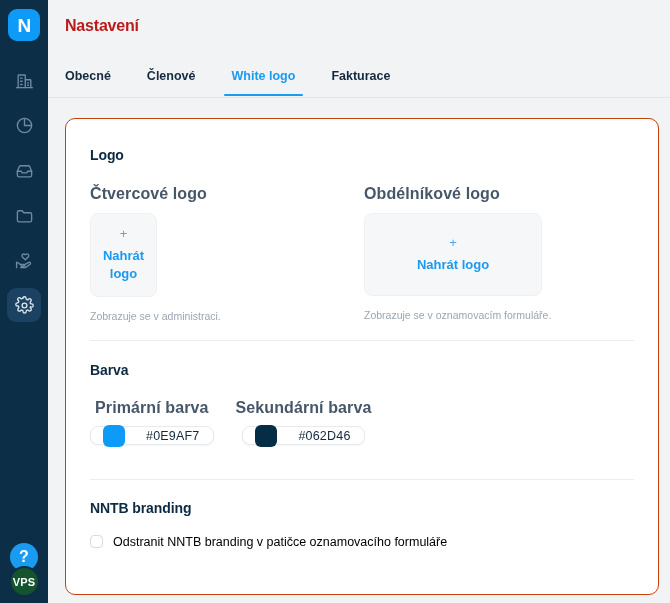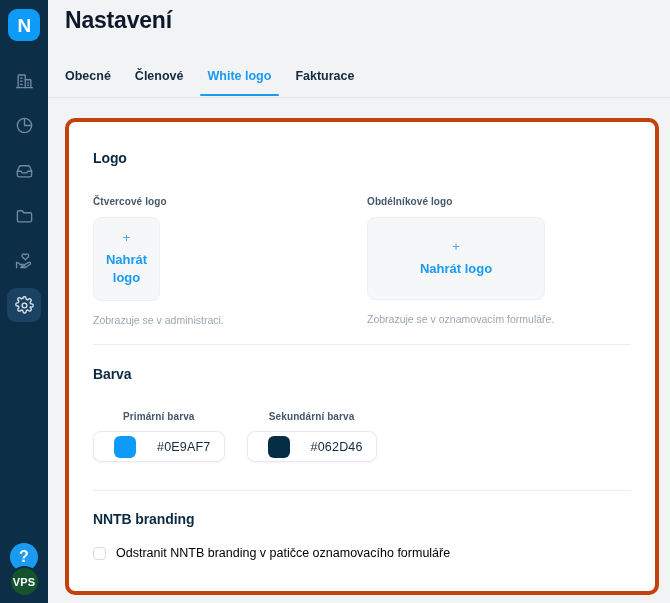--- a/index.html
+++ b/index.html
@@ -50,79 +50,79 @@
     width: 31px; height: 31px; border-radius: 50%;
     background: #14532d; color: #fff;
     display: flex; align-items: center; justify-content: center;
     font-size: 11px; font-weight: bold; letter-spacing: 0.2px;
     margin-top: -5px; border: 2px solid #0d2e47;
   }
 
   
   .main { flex: 1; height: 603px; position: relative; background: #f2f3f5; }
   .page-title {
-    position: absolute; left: 17px; top: 7px;
-    font-size: 23px; font-weight: bold; color: #0f172a; letter-spacing: -0.2px;
+    position: absolute; left: 17px; top: 17px;
+    font-size: 16px; font-weight: bold; color: #b91c1c; letter-spacing: -0.2px;
   }
   .tabbar {
     position: absolute; left: 0; right: 0; top: 62px; height: 36px;
     border-bottom: 1px solid #e2e5e9;
   }
-  .tabs { position: absolute; left: 17px; top: 0; display: flex; gap: 0; justify-content: center; }
+  .tabs { position: absolute; left: 17px; top: 0; display: flex; gap: 12px; justify-content: center; }
   .tab {
     font-size: 12.5px; font-weight: bold; color: #13293d;
     padding: 7px 12px 13px 12px; position: relative; white-space: nowrap;
   }
   .tab:first-child { padding-left: 0; }
   .tab.active { color: #1a9bf0; }
   .tab.active::after {
     content: ""; position: absolute; left: 4px; right: 4px; bottom: 0;
     height: 2px; background: #1a9bf0; border-radius: 1px;
   }
 
   .card {
     position: absolute; left: 17px; top: 118px; right: 11px; bottom: 8px;
     background: #ffffff; border-radius: 10px;
-    border: 4px solid #c2410c;
+    border: 1px solid #c2410c;
     overflow: hidden;
   }
   .card-inner { padding: 28px 24px 0 24px; }
 
   .section-title {
     font-size: 14px; font-weight: bold; color: #0c2a42; letter-spacing: -0.1px;
   }
 
   
   .logo-row { display: flex; margin-top: 22px; }
   .logo-col-sq { width: 274px; }
   .field-label {
-    font-size: 10px; font-weight: bold; color: #47576a; letter-spacing: 0.1px; margin-top: 8px;
+    font-size: 16px; font-weight: bold; color: #47576a; letter-spacing: 0.1px;
   }
   .upload-box {
     margin-top: 10px; background: #f6f7f9; border: 1px solid #eef0f3;
     border-radius: 8px; display: flex; flex-direction: column;
     align-items: center; justify-content: center; gap: 3px;
     color: #1a9bf0;
   }
   .upload-square { width: 67px; height: 84px; }
   .upload-rect { width: 178px; height: 83px; }
   .upload-plus { font-size: 13px; line-height: 1; color: #4aa9f0; margin-bottom: 4px; }
   .upload-text { font-size: 13px; font-weight: bold; text-align: center; line-height: 1.35; }
   .helper-text { margin-top: 13px; font-size: 10.5px; color: #9aa6b2; }
 
   .divider { height: 1px; background: #ebedf0; margin: 18px 0 0 0; }
 
   
   .color-row { display: flex; gap: 22px; margin-top: 21px; text-align: center; }
   .color-group { }
   .color-field {
-    margin-top: 9px; height: 31px;
+    margin-top: 9px; height: 19px;
     background: #ffffff; border: 1px solid #e6e9ed; border-radius: 8px;
     display: inline-flex; align-items: center; gap: 21px;
-    padding: 0 13px 0 20px;
+    padding: 0 13px 0 12px;
     box-shadow: 0 1px 2px rgba(16,34,51,0.05);
   }
   .swatch { width: 22px; height: 22px; border-radius: 6px; flex: none; }
   .hex { font-size: 12.5px; color: #13293d; letter-spacing: 0.2px; }
 
   
   .check-row { display: flex; align-items: center; gap: 10px; margin-top: 19px; }
   .checkbox {
     width: 13px; height: 13px; border: 1px solid #d7dce2; border-radius: 4px;
     background: #fff; flex: none;

